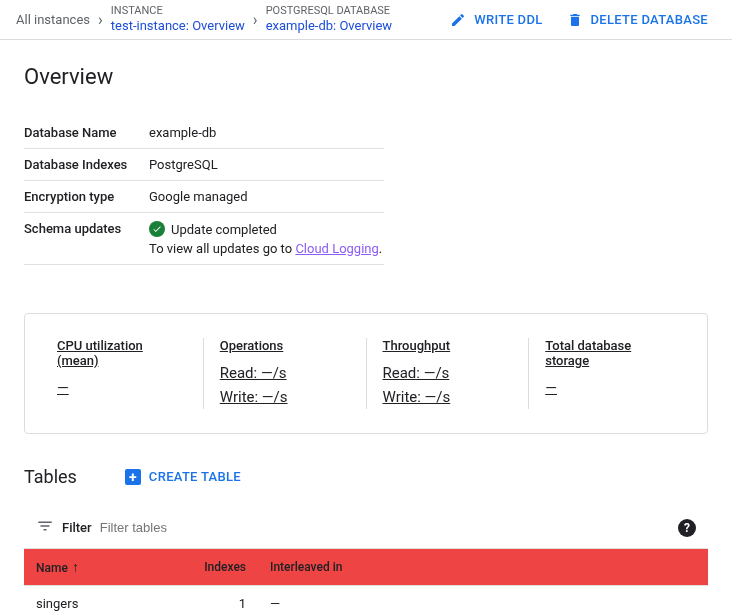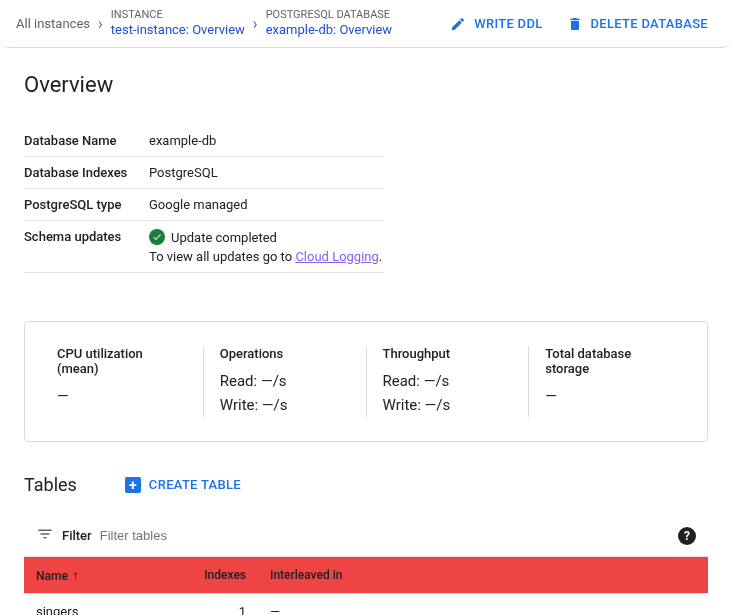--- a/index.html
+++ b/index.html
@@ -7,24 +7,23 @@
       font-family: 'Google Sans', Roboto, Arial, sans-serif;
       font-size: 13px;
       color: #202124;
       width: 732px;
       background: #fff;
     }
     .breadcrumb-bar {
       display: flex;
       align-items: center;
       padding: 0 16px;
-      height: 48px;
+      height: 40px;
       border-bottom: 1px solid #dadce0;
       gap: 8px;
-      border-radius: 9px;
     }
     .breadcrumb-item {
       display: flex;
       flex-direction: column;
       justify-content: flex-end;
       font-size: 12px;
       line-height: 1.3;
     }
     .breadcrumb-simple {
       font-size: 13px;
@@ -80,20 +79,21 @@
       margin: 48px 24px 0;
       border: 1px solid #dadce0;
       border-radius: 4px;
       padding: 24px 16px;
       display: flex;
     }
     .metric {
       flex: 1;
       padding: 0 16px;
       border-right: 1px solid #dadce0;
+      text-decoration: underline;
     }
     .metric:last-child { border-right: none; }
     .metric-label {
       font-size: 13px;
       font-weight: 500;
       margin-bottom: 8px;
     }
     .metric-value { font-size: 15px; line-height: 1.6; }
     .tables-section { margin: 32px 24px 0; }
     .tables-header {
@@ -180,21 +180,21 @@
   <tbody>
       <tr>
     <td>Database Name</td>
     <td>example-db</td>
   </tr>
   <tr>
     <td>Database Indexes</td>
     <td>PostgreSQL</td>
   </tr>
   <tr>
-    <td>PostgreSQL type</td>
+    <td>Encryption type</td>
     <td>Google managed</td>
   </tr>
   <tr>
     <td>Schema updates</td>
     <td>
       <div class="status-line">
         <span class="check-icon">
           <svg viewBox="0 0 24 24">
                 <path d="M9 16.17L4.83 12l-1.42 1.41L9 19 21 7l-1.41-1.41z"></path>
               </svg>

